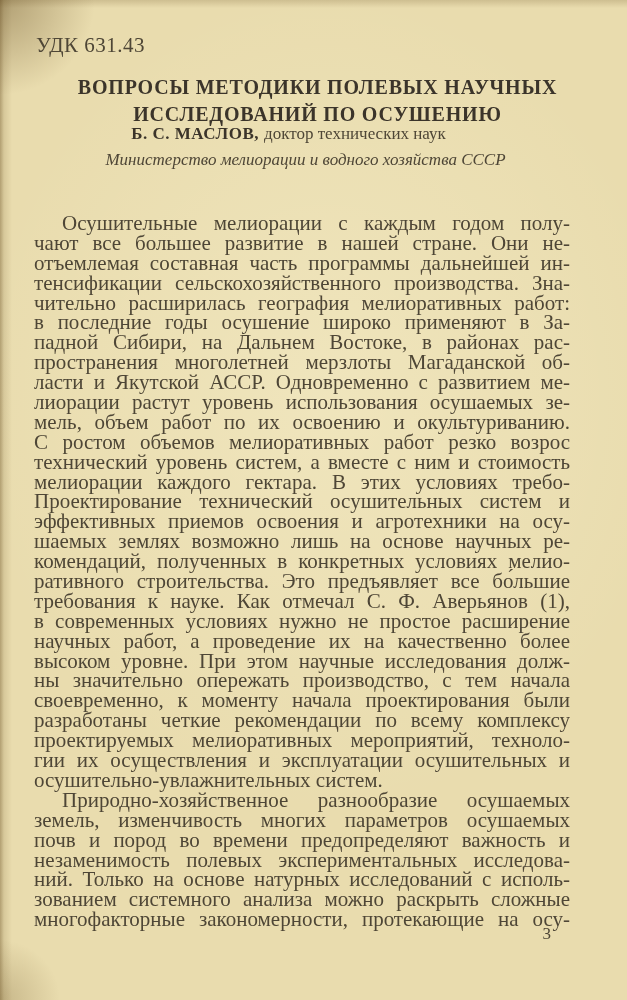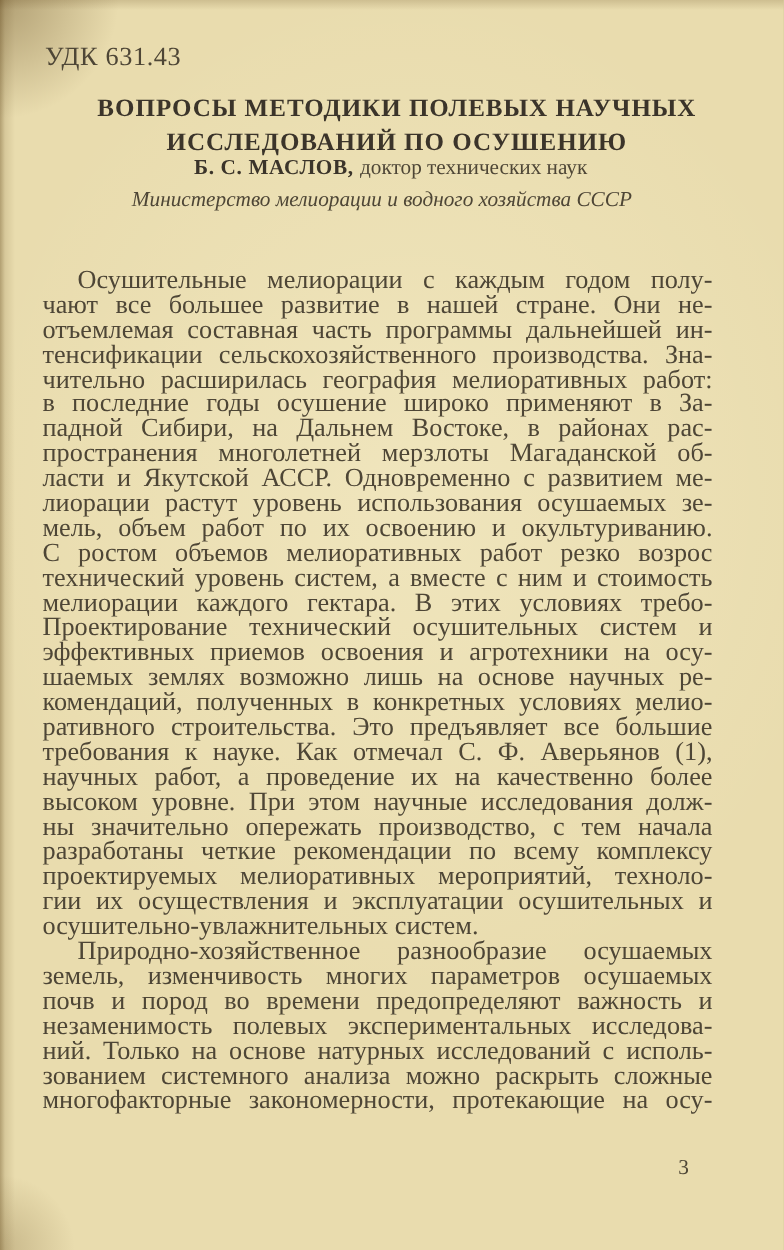--- a/index.html
+++ b/index.html
@@ -38,21 +38,21 @@
     text-align: center;
     font-size: 20px;
     font-weight: bold;
     line-height: 27px;
     letter-spacing: 0.8px;
     color: var(--ink-dark, #3b342a);
   }
   .title .tline { display: block; }
   .author {
     position: absolute;
-    left: 40px;
+    left: 16px;
     top: 124px;
     width: 545px;
     text-align: center;
     font-size: 17px;
     white-space: nowrap;
   }
   .author .author-name {
     font-weight: bold;
     letter-spacing: 0.5px;
     margin-right: 5px;
@@ -125,23 +125,25 @@
         <div class="line">мель, объем работ по их освоению и окультуриванию.</div>
         <div class="line">С ростом объемов мелиоративных работ резко возрос</div>
         <div class="line">технический уровень систем, а вместе с ним и стоимость</div>
         <div class="line">мелиорации каждого гектара. В этих условиях требо-</div>
         <div class="line">Проектирование технический осушительных систем и</div>
         <div class="line">эффективных приемов освоения и агротехники на осу-</div>
         <div class="line">шаемых землях возможно лишь на основе научных ре-</div>
         <div class="line">комендаций, полученных в конкретных условиях мелио-</div>
         <div class="line">ративного строительства. Это предъявляет все бо́льшие</div>
         <div class="line">требования к науке. Как отмечал С. Ф. Аверьянов (1),</div>
+        <div class="line">в современных условиях нужно не простое расширение</div>
         <div class="line">научных работ, а проведение их на качественно более</div>
         <div class="line">высоком уровне. При этом научные исследования долж-</div>
         <div class="line">ны значительно опережать производство, с тем начала</div>
+        <div class="line">своевременно, к моменту начала проектирования были</div>
         <div class="line">разработаны четкие рекомендации по всему комплексу</div>
         <div class="line">проектируемых мелиоративных мероприятий, техноло-</div>
         <div class="line">гии их осуществления и эксплуатации осушительных и</div>
         <div class="line">осушительно-увлажнительных систем.</div>
     </div>
     <div class="para p-cont">
       <div class="line">Природно-хозяйственное разнообразие осушаемых</div>
         <div class="line">земель, изменчивость многих параметров осушаемых</div>
         <div class="line">почв и пород во времени предопределяют важность и</div>
         <div class="line">незаменимость полевых экспериментальных исследова-</div>

